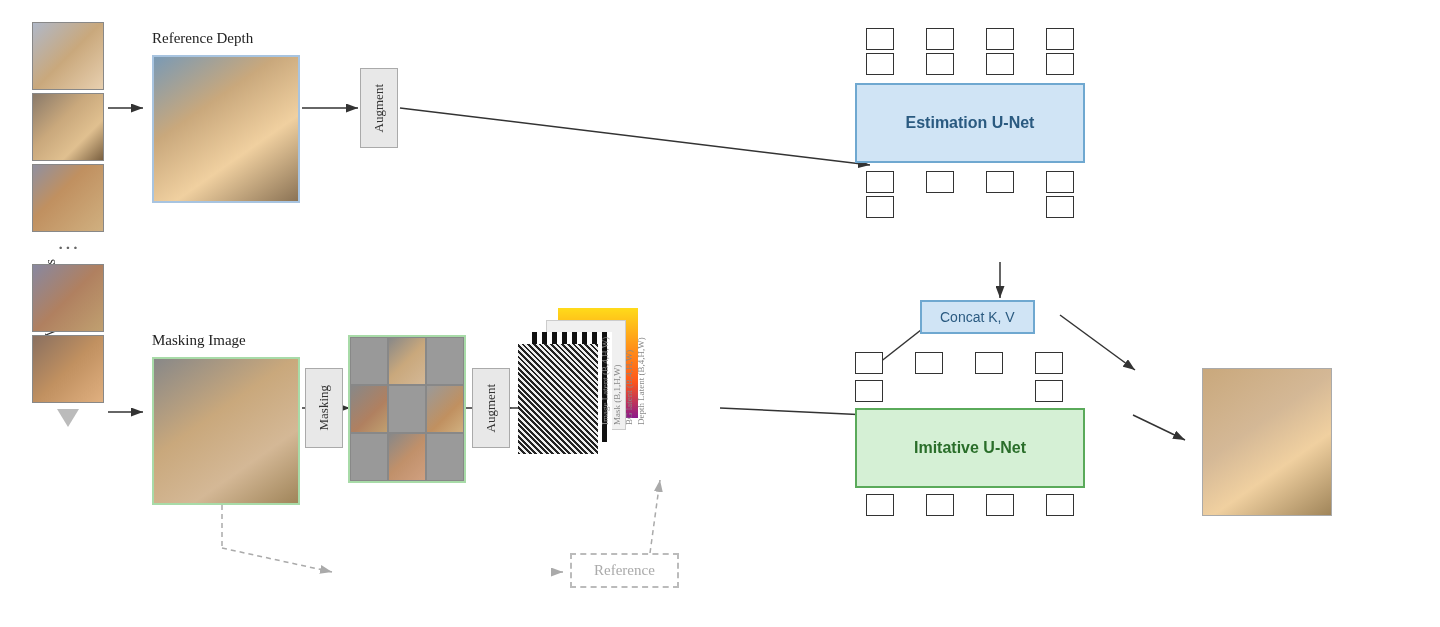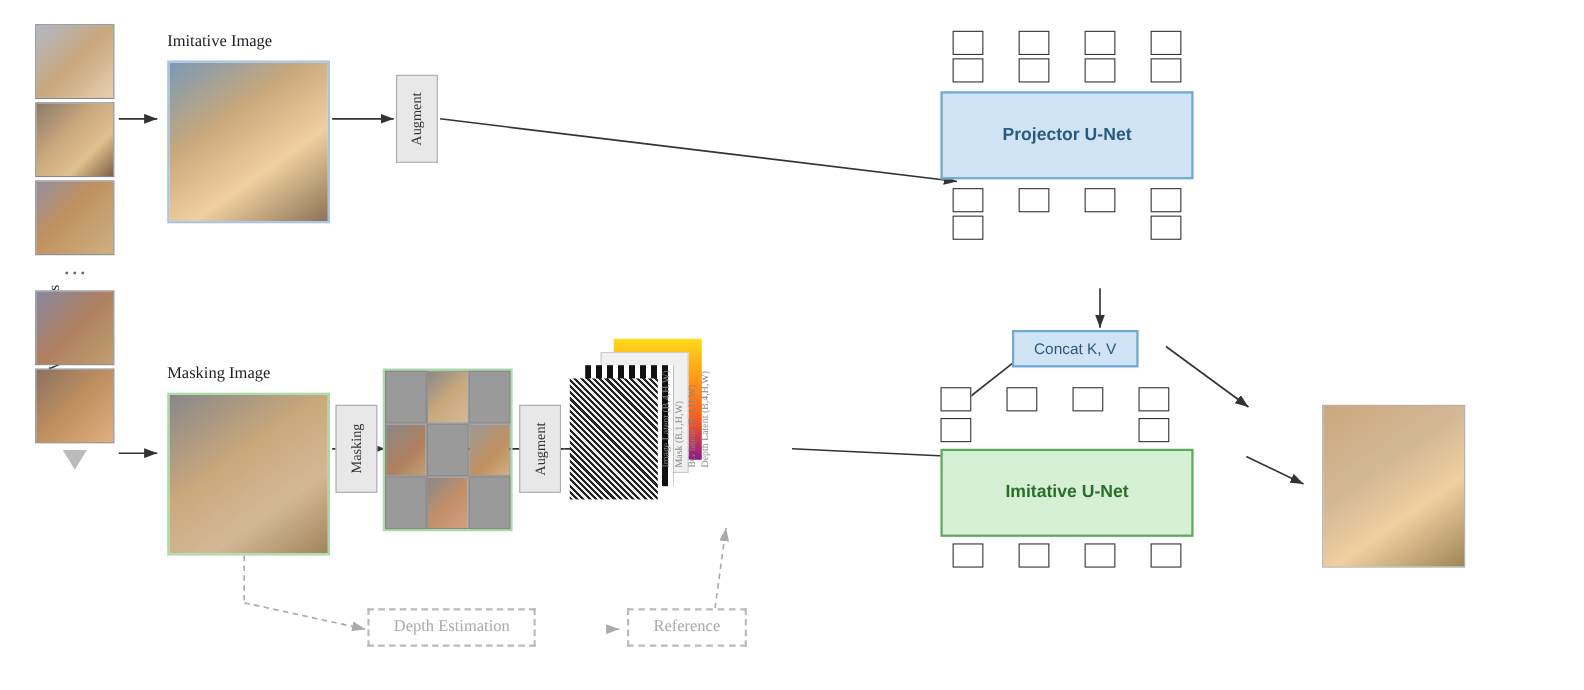--- a/index.html
+++ b/index.html
@@ -97,21 +97,21 @@
   <div style="position:absolute; left:32px; top:22px; display:flex; flex-direction:column; align-items:center; gap:3px;">
     <div style="width:72px;height:68px;border:1.5px solid #888;background:linear-gradient(135deg,#b0b8c8 0%,#c9a87c 50%,#e8d0b0 100%);"></div>
     <div style="width:72px;height:68px;border:1.5px solid #888;background:linear-gradient(135deg,#8a7a6a 0%,#c9a87c 40%,#e0c090 70%,#7a6040 100%);"></div>
     <div style="width:72px;height:68px;border:1.5px solid #888;background:linear-gradient(135deg,#9090a0 0%,#c09060 40%,#d0b080 100%);"></div>
     <div style="font-size:22px;color:#666;line-height:1;padding:2px 0;">···</div>
     <div style="width:72px;height:68px;border:1.5px solid #888;background:linear-gradient(135deg,#8888a0 0%,#b08060 50%,#c0a070 100%);"></div>
     <div style="width:72px;height:68px;border:1.5px solid #888;background:linear-gradient(135deg,#8a7060 0%,#c09060 50%,#e0b080 100%);"></div>
     <div style="width:0;height:0;border-left:11px solid transparent;border-right:11px solid transparent;border-top:18px solid #bbb;margin-top:3px;"></div>
   </div>
 
-  <div style="position:absolute;left:152px;top:30px;font-size:15px;color:#222;">Imitative Image</div>
+  <div style="position:absolute;left:152px;top:30px;font-size:15px;color:#222;">Reference Depth</div>
   <div style="position:absolute;left:152px;top:55px;width:148px;height:148px;border:2.5px solid #a8c4e0;background:linear-gradient(145deg,#7a9ab5 0%,#c9a87c 35%,#f0d0a0 65%,#8b7355 100%);"></div>
 
   <div style="position:absolute;left:152px;top:332px;font-size:15px;color:#222;">Masking Image</div>
   <div style="position:absolute;left:152px;top:357px;width:148px;height:148px;border:2.5px solid #a8dba8;background:linear-gradient(145deg,#888 0%,#c9a87c 40%,#d4b896 70%,#a0855a 100%);"></div>
 
   <div style="position:absolute;left:360px;top:68px;width:38px;height:80px;background:#e8e8e8;border:1.5px solid #aaa;display:flex;align-items:center;justify-content:center;">
     <span style="writing-mode:vertical-rl;transform:rotate(180deg);font-size:13px;color:#333;">Augment</span>
   </div>
 
   <div style="position:absolute;left:305px;top:368px;width:38px;height:80px;background:#e8e8e8;border:1.5px solid #aaa;display:flex;align-items:center;justify-content:center;">
@@ -171,21 +171,21 @@
         <div style="width:24px;height:22px;"></div>
         <div style="width:28px;height:22px;background:white;border:1.5px solid #333;"></div>
         <div style="width:24px;height:22px;"></div>
         <div style="width:28px;height:22px;background:white;border:1.5px solid #333;"></div>
         <div style="width:24px;height:22px;"></div>
         <div style="width:28px;height:22px;background:white;border:1.5px solid #333;"></div>
       </div>
     </div>
 
     <div style="margin-top:8px;width:230px;height:80px;background:#d0e4f5;border:2px solid #6fa8d0;display:flex;align-items:center;justify-content:center;">
-      <span style="font-size:16px;color:#2a5a80;font-weight:600;font-family:Arial,sans-serif;">Projector U-Net</span>
+      <span style="font-size:16px;color:#2a5a80;font-weight:600;font-family:Arial,sans-serif;">Estimation U-Net</span>
     </div>
 
     <div style="margin-top:8px;display:flex;gap:4px;align-items:center;justify-content:center;">
       <div style="width:28px;height:22px;background:white;border:1.5px solid #333;"></div>
       <div style="width:24px;height:22px;"></div>
       <div style="width:28px;height:22px;background:white;border:1.5px solid #333;"></div>
       <div style="width:24px;height:22px;"></div>
       <div style="width:28px;height:22px;background:white;border:1.5px solid #333;"></div>
       <div style="width:24px;height:22px;"></div>
       <div style="width:28px;height:22px;background:white;border:1.5px solid #333;"></div>
@@ -236,21 +236,18 @@
       <div style="width:28px;height:22px;background:white;border:1.5px solid #333;"></div>
       <div style="width:24px;height:22px;"></div>
       <div style="width:28px;height:22px;background:white;border:1.5px solid #333;"></div>
       <div style="width:24px;height:22px;"></div>
       <div style="width:28px;height:22px;background:white;border:1.5px solid #333;"></div>
     </div>
   </div>
 
   <div style="position:absolute;left:1202px;top:368px;width:130px;height:148px;border:1.5px solid #aaa;background:linear-gradient(145deg,#c9a87c 0%,#d4b896 40%,#f0d0a0 65%,#a0855a 100%);"></div>
 
-  <div style="position:absolute;left:334px;top:553px;border:2px dashed #bbb;padding:7px 22px;font-size:15px;color:#aaa;background:#fff;">
-    <span>Depth Estimation</span>
-  </div>
 
   <div style="position:absolute;left:570px;top:553px;border:2px dashed #bbb;padding:7px 22px;font-size:15px;color:#aaa;background:#fff;">
     <span>Reference</span>
   </div>
 
 </div>
 
 </body></html>

